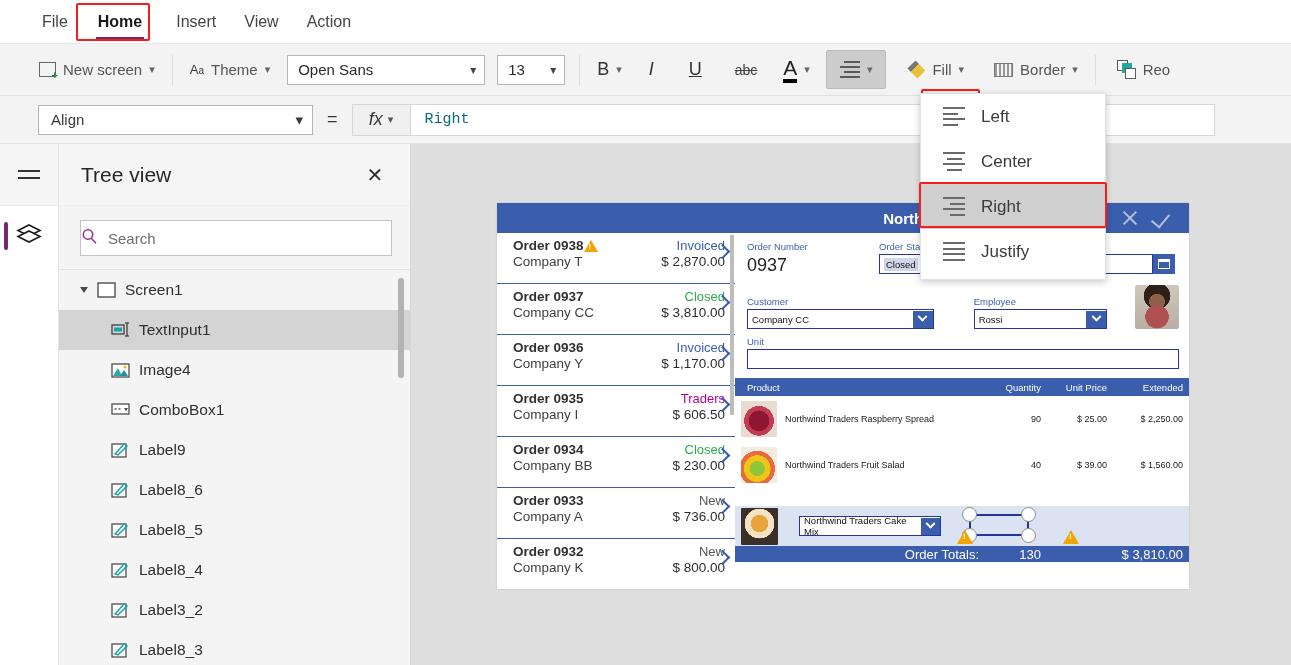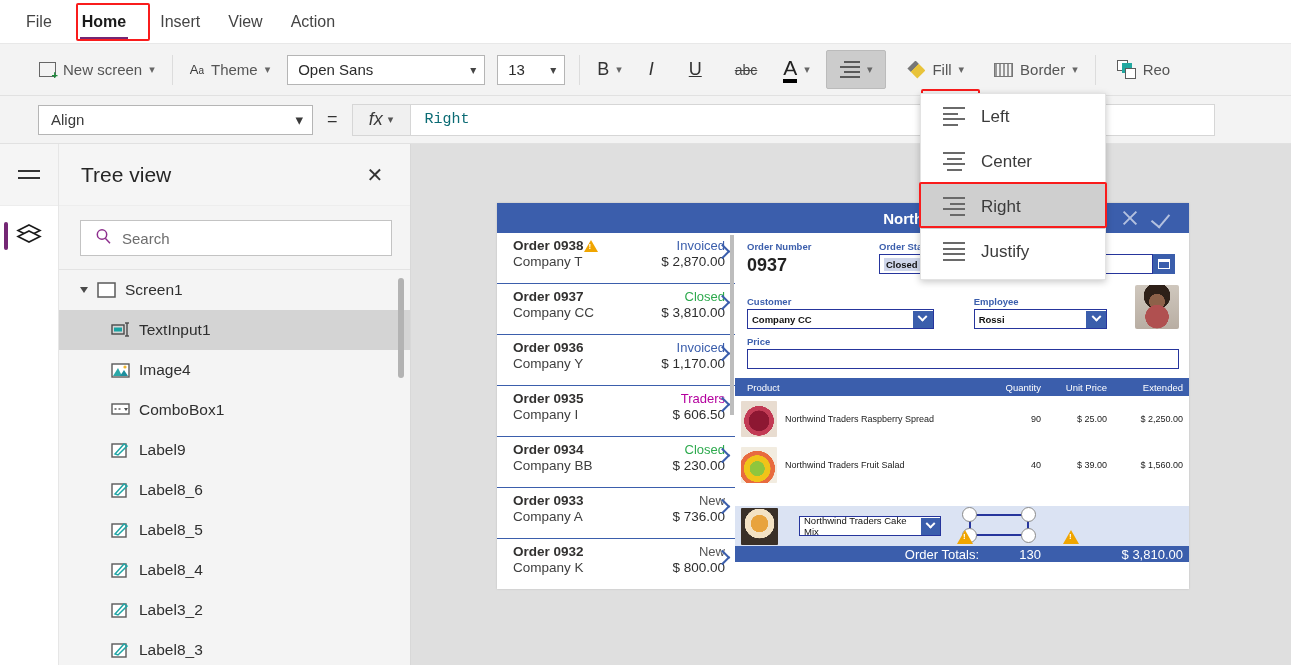--- a/index.html
+++ b/index.html
@@ -10,21 +10,21 @@
     font-family: "Liberation Sans", sans-serif;
     background: #ffffff;
     color: #333333;
   }
   #app { position: relative; width: 1291px; height: 665px; overflow: hidden; background:#fff; }
 
   
   .menubar {
     position: absolute; top: 0; left: 0; width: 1291px; height: 44px;
     background: #ffffff; border-bottom: 1px solid #e8e8e8;
-    display: flex; align-items: center; padding-left: 12px;
+    display: flex; align-items: center; padding-left: 28px;
   }
   .menu-item {
     font-size: 16px; color: #444; padding: 6px 14px; cursor: default;
     position: relative; white-space: nowrap;
   }
   .menu-item.active { font-weight: bold; color: #1a1a1a; }
   .menu-item.active .underline {
     position: absolute; left: 12px; right: 12px; bottom: -3px; height: 3px; background: #742774;
   }
   .redbox {
@@ -114,21 +114,21 @@
     justify-content:space-between; padding: 0 22px 0 22px; border-bottom:1px solid #ededed;
   }
   .tree-title { font-size: 21px; color: #262626; }
   .close-x {
     width:26px; height:26px; display:flex; align-items:center; justify-content:center;
     font-size: 20px; color:#333; cursor:pointer;
   }
   .search-wrap { padding: 14px 18px 13px 21px; background:#f4f4f4; border-bottom:1px solid #e3e3e3;}
   .searchbox {
     height: 36px; background:#fff; border:1px solid #c3c3c3;
-    display:flex; align-items:center; gap:10px; padding-left: 14px;
+    display:flex; align-items:center; gap:10px; 
   }
   .search-ph { font-size:15px; color:#6d6d6d; }
   .tree-list { position:relative; height: 393px; overflow:hidden; }
   .tnode {
     height: 40px; display:flex; align-items:center; font-size: 15.5px; color:#2f2f2f;
     padding-left: 22px; gap: 9px;
   }
   .tnode.selected { background:#d4d4d4; }
   .tnode.child { padding-left: 52px; }
   .tri {
@@ -185,21 +185,21 @@
   .ico-x::before, .ico-x::after {
     content:""; position:absolute; left:2px; top:10px; width:18px; height:2px; background:#fff;
   }
   .ico-x::before{ transform: rotate(45deg);} .ico-x::after{ transform: rotate(-45deg);}
   .ico-ok::before{
     content:""; position:absolute; left:4px; top:3px; width:9px; height:15px;
     border-right:2px solid #fff; border-bottom:2px solid #fff; transform: rotate(40deg);
   }
   .fgrid { padding: 8px 10px 0 12px; }
   .frow { display:flex; gap:16px; }
-  .fld { margin-bottom: 9px; font-weight: bold; }
+  .fld { margin-bottom: 9px; }
   .flab { font-size:9.5px; color:#3b5eac; margin-bottom:2px; }
   .fval-plain { font-size:18px; color:#222; padding-top:1px; }
   .finput {
     height:20px; border:1.5px solid #26359c; background:#fff; font-size:9.5px; color:#111;
     display:flex; align-items:center; padding-left:4px;
   }
   .finput .sel { background:#cfd6ea; padding: 1px 2px;}
   .fdrop {
     height:20px; border:1.5px solid #26359c; background:#fff; font-size:9.5px; color:#111;
     display:flex; align-items:center; justify-content:space-between; padding-left:4px;
@@ -672,21 +672,21 @@
                     <span class="dc"></span>
                   </span>
               </div>
             </div>
             <div class="fld" style="margin-left:12px;">
               <div class="avatar"></div>
             </div>
           </div>
 
           <div class="fld" style="margin-top:-2px;">
-            <div class="flab">Price</div>
+            <div class="flab">Unit</div>
             <div class="notes-box"></div>
           </div>
         </div>
 
         <div class="ptable">
           <div class="pt-head">
             <span class="th-prod">Product</span>
             <span class="th-qty">Quantity</span>
             <span class="th-up">Unit Price</span>
             <span class="th-ext">Extended</span>

